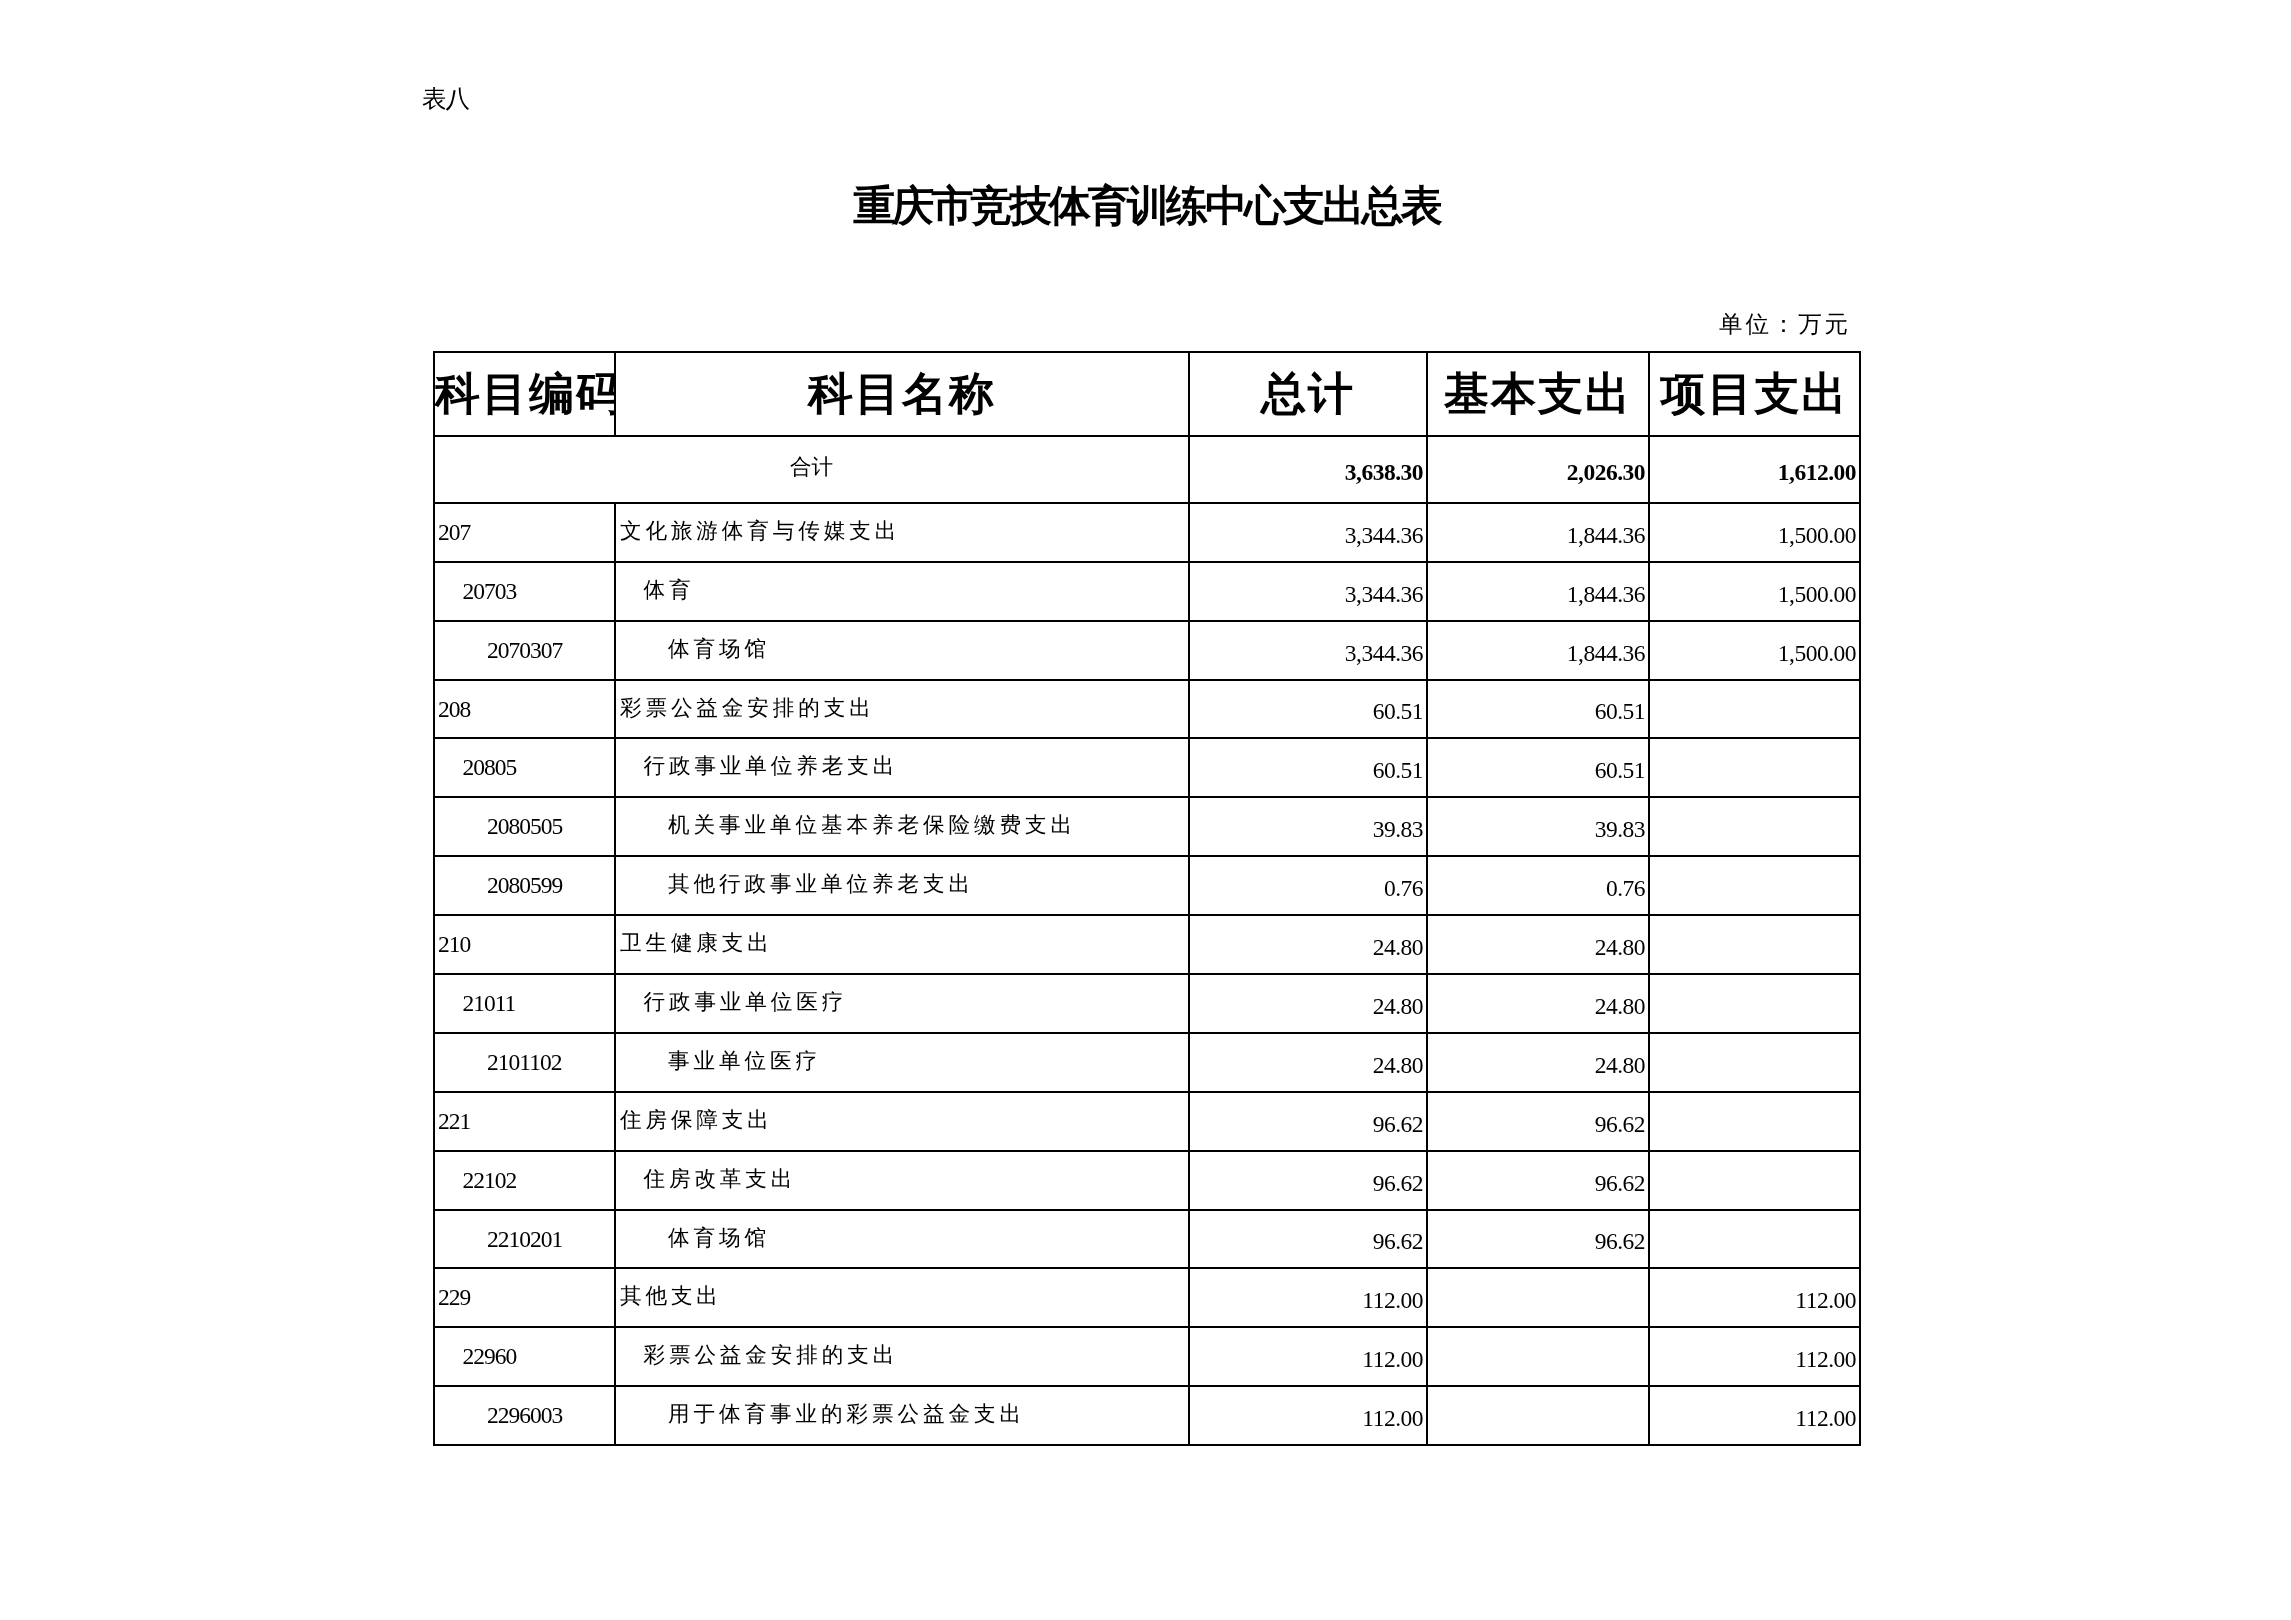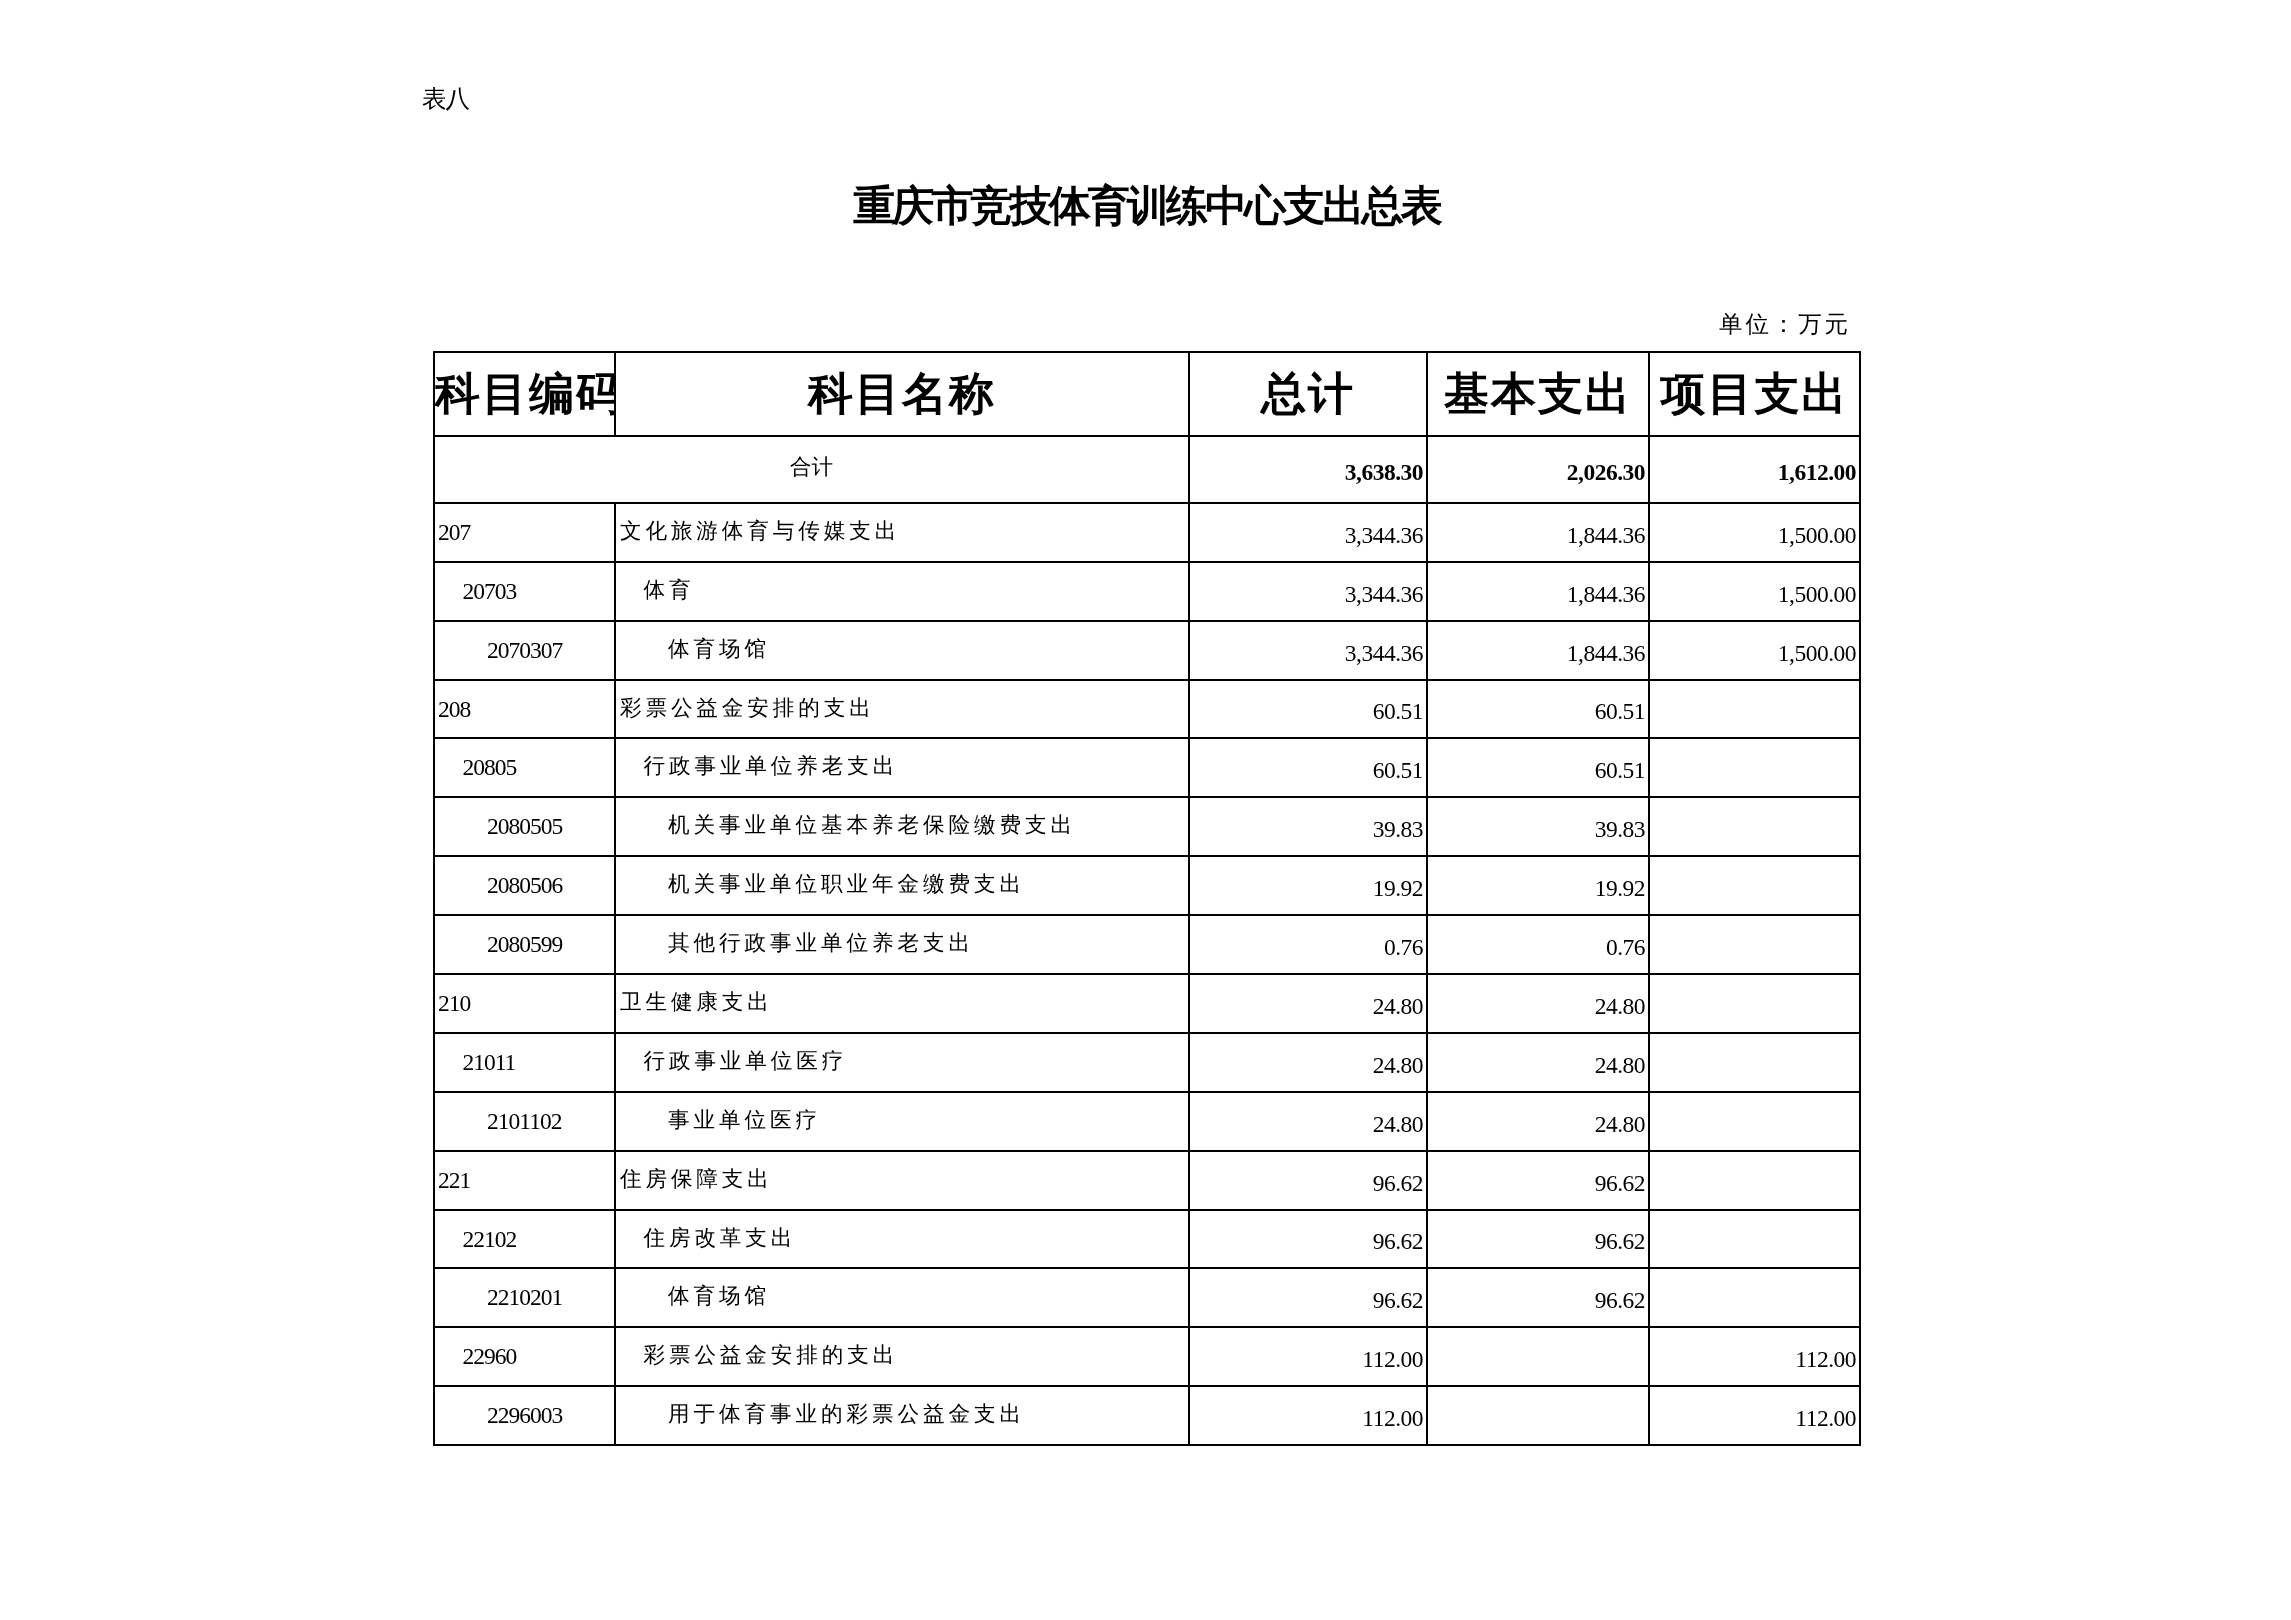--- a/index.html
+++ b/index.html
@@ -182,27 +182,20 @@
         <td class="num"></td>
       </tr>
       <tr class="data-row">
         <td class="code level-3">2080505</td>
         <td class="name level-3">机关事业单位基本养老保险缴费支出</td>
         <td class="num">39.83</td>
         <td class="num">39.83</td>
         <td class="num"></td>
       </tr>
       <tr class="data-row">
-        <td class="code level-3">2080506</td>
-        <td class="name level-3">机关事业单位职业年金缴费支出</td>
-        <td class="num">19.92</td>
-        <td class="num">19.92</td>
-        <td class="num"></td>
-      </tr>
-      <tr class="data-row">
         <td class="code level-3">2080599</td>
         <td class="name level-3">其他行政事业单位养老支出</td>
         <td class="num">0.76</td>
         <td class="num">0.76</td>
         <td class="num"></td>
       </tr>
       <tr class="data-row">
         <td class="code level-1">210</td>
         <td class="name level-1">卫生健康支出</td>
         <td class="num">24.80</td>
@@ -238,20 +231,27 @@
         <td class="num"></td>
       </tr>
       <tr class="data-row">
         <td class="code level-3">2210201</td>
         <td class="name level-3">体育场馆</td>
         <td class="num">96.62</td>
         <td class="num">96.62</td>
         <td class="num"></td>
       </tr>
       <tr class="data-row">
+        <td class="code level-1">229</td>
+        <td class="name level-1">其他支出</td>
+        <td class="num">112.00</td>
+        <td class="num"></td>
+        <td class="num">112.00</td>
+      </tr>
+      <tr class="data-row">
         <td class="code level-2">22960</td>
         <td class="name level-2">彩票公益金安排的支出</td>
         <td class="num">112.00</td>
         <td class="num"></td>
         <td class="num">112.00</td>
       </tr>
       <tr class="data-row">
         <td class="code level-3">2296003</td>
         <td class="name level-3">用于体育事业的彩票公益金支出</td>
         <td class="num">112.00</td>

